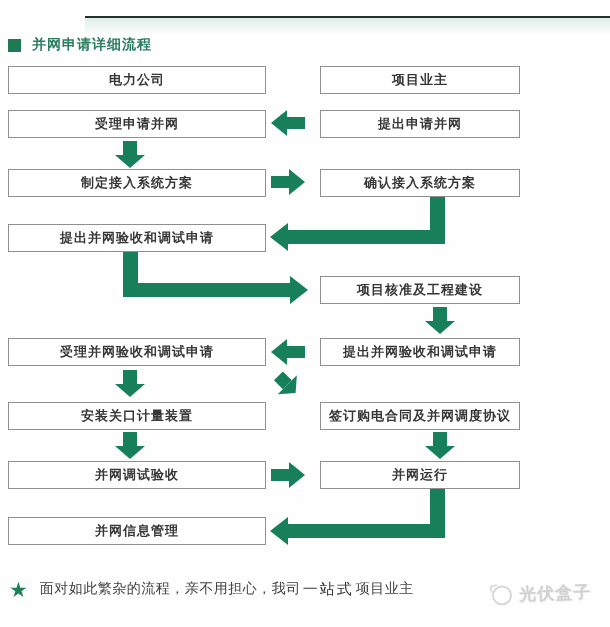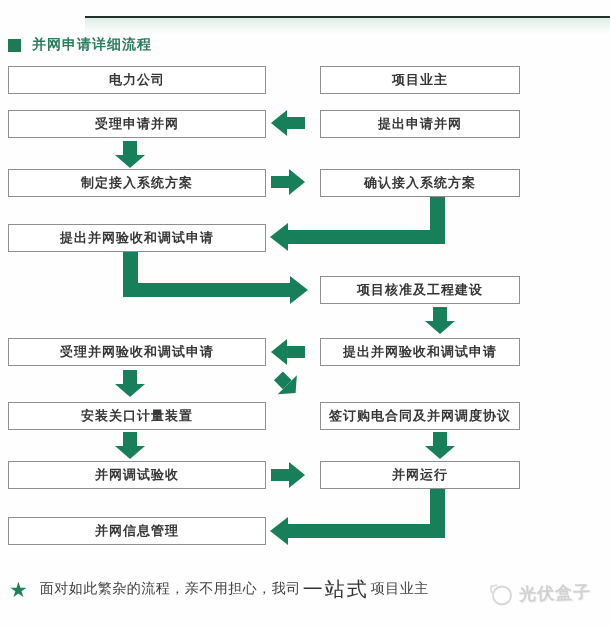--- a/index.html
+++ b/index.html
@@ -42,21 +42,21 @@
   
   .bar{position:absolute;background:#17805a;}
   .head-left{position:absolute;width:0;height:0;
     border-top:14px solid transparent;border-bottom:14px solid transparent;border-right:18px solid #17805a;}
   .head-right{position:absolute;width:0;height:0;
     border-top:14px solid transparent;border-bottom:14px solid transparent;border-left:18px solid #17805a;}
   
   .footer{position:absolute;left:9px;top:573px;height:32px;display:flex;align-items:center;}
   .footer .star{font-size:21px;color:#1e8257;margin-right:12px;line-height:1;}
   .footer .note{font-size:14px;color:#3f3f3f;letter-spacing:.5px;}
-  .footer .highlight{font-size:20px;color:#333;font-family:"Liberation Serif",serif;
+  .footer .highlight{font-size:15px;color:#333;font-family:"Liberation Serif",serif;
     letter-spacing:2px;margin:0 2px;}
   
   .watermark{position:absolute;left:492px;top:582px;display:flex;align-items:center;
     transform:rotate(-2deg);opacity:.95;}
   .wm-icon{width:16px;height:16px;border:2px solid #d6d6d6;border-radius:50%;
     position:relative;margin-right:7px;}
   .wm-icon::before{content:"";position:absolute;left:-4px;top:-3px;width:6px;height:6px;
     border-top:2px solid #dadada;border-left:2px solid #dadada;border-radius:50% 0 0 0;transform:rotate(-10deg);}
   .wm-text{font-size:17px;font-weight:bold;color:#cfcfcf;letter-spacing:1px;
     text-shadow:1px 1px 0 #eaeaea;}

